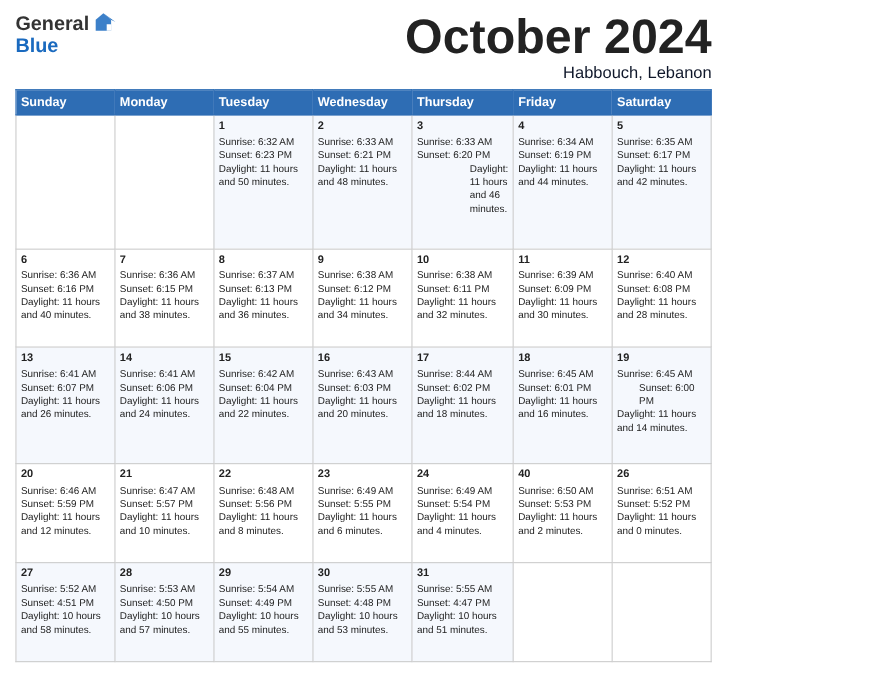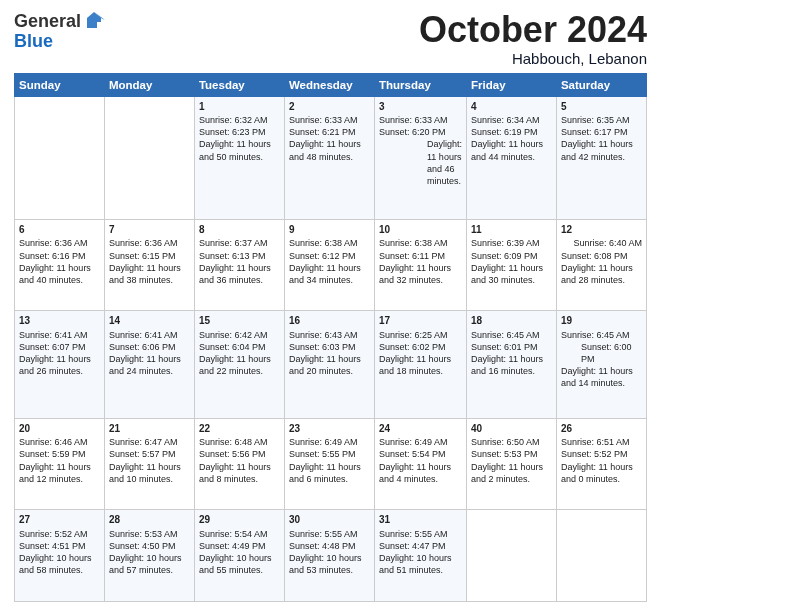--- a/index.html
+++ b/index.html
@@ -37,21 +37,21 @@
     }
     .logo-icon {
       width: 22px;
       height: 22px;
       margin-left: 2px;
     }
     .title-area {
       text-align: right;
     }
     .month-title {
-      font-size: 36px;
+      font-size: 44px;
       font-weight: bold;
       color: #222;
       line-height: 1.1;
     }
     .location-title {
       font-size: 15px;
       color: #0f172a;
     }
     .calendar-table {
       width: 100%;
@@ -203,21 +203,21 @@
             <span style="display: block;">Daylight: 11 hours and 32 minutes.</span>
           </td>
           <td>
             <span class="day-num">11</span>
             <span style="display: block;">Sunrise: 6:39 AM</span>
             <span style="display: block;">Sunset: 6:09 PM</span>
             <span style="display: block;">Daylight: 11 hours and 30 minutes.</span>
           </td>
           <td>
             <span class="day-num">12</span>
-            <span style="display: block; text-align: right;">Sunrise: 6:40 AM</span>
+            <span style="display: block;">Sunrise: 6:40 AM</span>
             <span style="display: block;">Sunset: 6:08 PM</span>
             <span style="display: block;">Daylight: 11 hours and 28 minutes.</span>
           </td>
         </tr>
         <tr>
           <td>
             <span class="day-num">13</span>
             <span style="display: block;">Sunrise: 6:41 AM</span>
             <span style="display: block;">Sunset: 6:07 PM</span>
             <span style="display: block;">Daylight: 11 hours and 26 minutes.</span>
@@ -235,21 +235,21 @@
             <span style="display: block;">Daylight: 11 hours and 22 minutes.</span>
           </td>
           <td>
             <span class="day-num">16</span>
             <span style="display: block;">Sunrise: 6:43 AM</span>
             <span style="display: block;">Sunset: 6:03 PM</span>
             <span style="display: block;">Daylight: 11 hours and 20 minutes.</span>
           </td>
           <td>
             <span class="day-num">17</span>
-            <span style="display: block;">Sunrise: 6:25 AM</span>
+            <span style="display: block;">Sunrise: 8:44 AM</span>
             <span style="display: block;">Sunset: 6:02 PM</span>
             <span style="display: block;">Daylight: 11 hours and 18 minutes.</span>
           </td>
           <td>
             <span class="day-num">18</span>
             <span style="display: block;">Sunrise: 6:45 AM</span>
             <span style="display: block;">Sunset: 6:01 PM</span>
             <span style="display: block;">Daylight: 11 hours and 16 minutes.</span>
           </td>
           <td>

